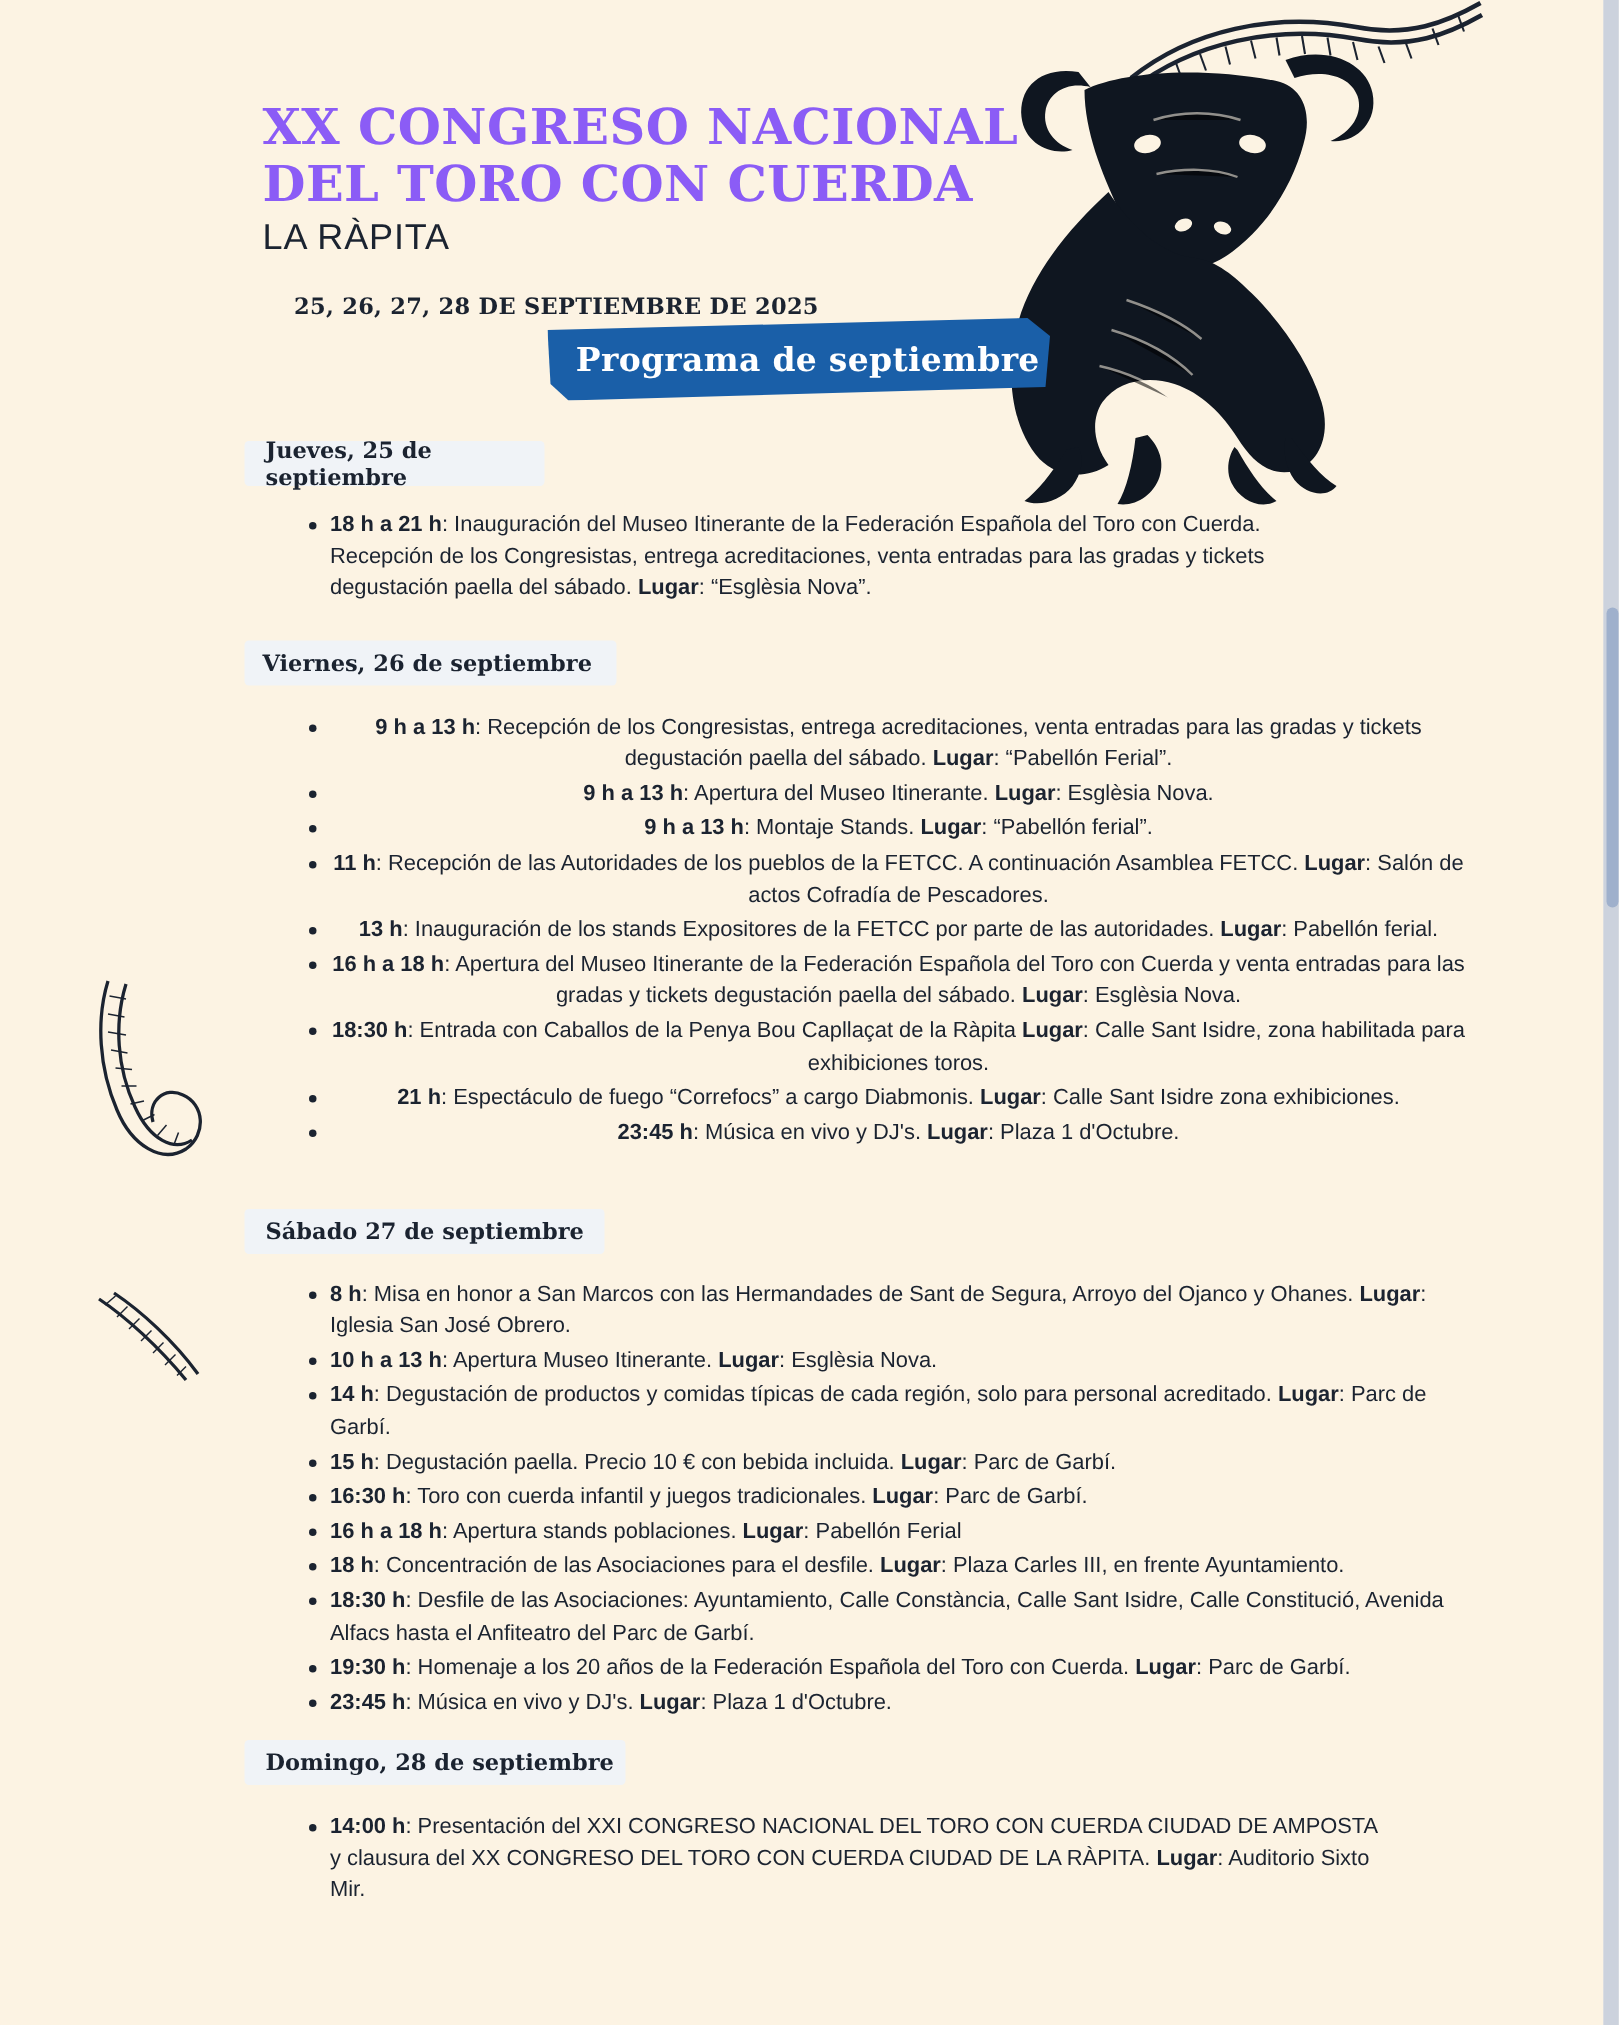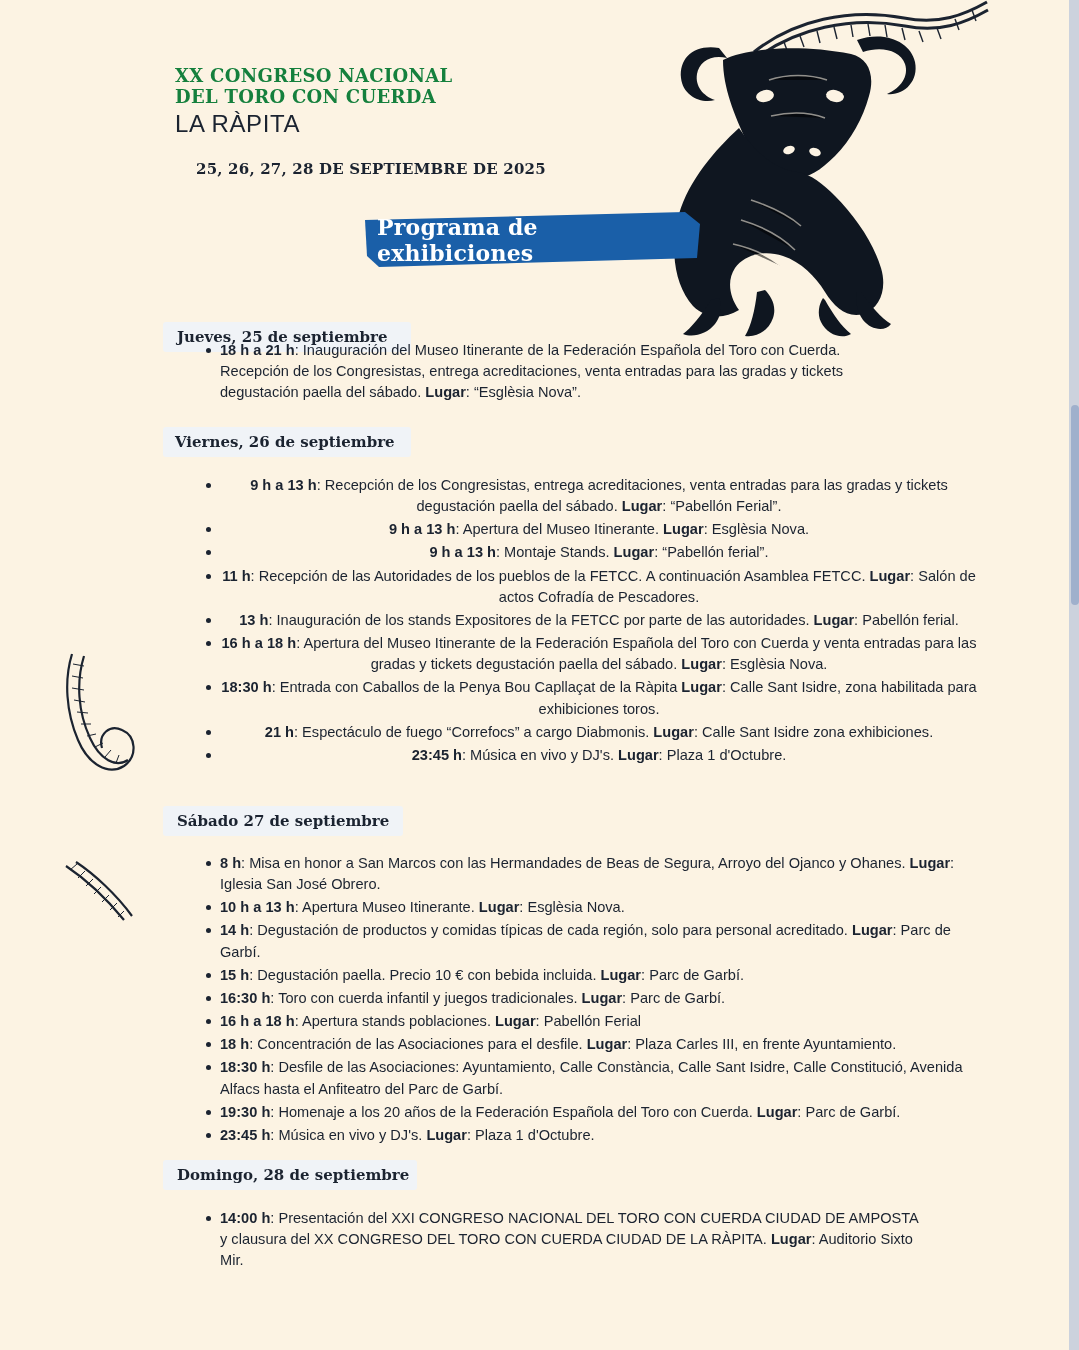--- a/index.html
+++ b/index.html
@@ -44,23 +44,23 @@
   
   .header {
     position: absolute;
     left: 175px;
     top: 66px;
     width: 560px;
   }
   .title-line1, .title-line2 {
     font-family: "DejaVu Serif", serif;
     font-weight: bold;
-    font-size: 18px;
+    font-size: 33px;
     letter-spacing: 0.3px;
-    color: #15803d;
+    color: #8b5cf6;
     line-height: 1.16;
   }
   .title-line3 {
     font-family: "Liberation Sans", sans-serif;
     font-weight: normal;
     font-size: 24px;
     letter-spacing: 0.6px;
     color: #1b2330;
     margin-top: 2px;
   }
@@ -245,21 +245,21 @@
     <div class="title-line1">XX CONGRESO NACIONAL</div>
     <div class="title-line2">DEL TORO CON CUERDA</div>
     <div class="title-line3">LA RÀPITA</div>
     <div class="dates">25, 26, 27, 28 DE SEPTIEMBRE DE 2025</div>
   </div>
 
   <div class="banner">
     <svg class="banner-shape" viewBox="0 0 335 55" preserveAspectRatio="none" xmlns="http://www.w3.org/2000/svg">
       <path d="M0 8 L320 0 L335 12 L332 46 L14 55 L2 44 Z" fill="#1a5fa8"></path>
     </svg>
-    <div class="banner-text">Programa de exhibiciones</div>
+    <div class="banner-text">Programa de septiembre</div>
   </div>
 
   <div class="rope-left-1">
     <svg width="90" height="140" viewBox="0 0 90 140" xmlns="http://www.w3.org/2000/svg">
       <g fill="none" stroke="#1b2330" stroke-width="2.2">
         <path d="M14 4 C 6 30, 8 62, 20 90 C 30 114, 50 126, 66 116 C 80 106, 78 86, 64 80 C 52 74, 40 84, 44 98"></path>
         <path d="M26 6 C 18 32, 20 62, 32 88 C 42 110, 58 118, 70 110"></path>
       </g>
       <g fill="none" stroke="#1b2330" stroke-width="1">
         <path d="M15 14 L26 16"></path>
@@ -287,21 +287,21 @@
           <path d="M16 18 L23 11"></path>
           <path d="M24 26 L31 19"></path>
         <path d="M32 34 L39 27"></path>
           <path d="M40 42 L47 35"></path>
           <path d="M48 50 L55 43"></path>
         <path d="M56 57 L62 51"></path>
       </g>
     </svg>
   </div>
 
-  <div class="day-head" style="left:163px; top:294px; width:248px;margin-top:28px;">
+  <div class="day-head" style="left:163px; top:294px; width:200px;">
     <span>Jueves, 25 de septiembre</span>
   </div>
   <ul class="items" style="left:178px; top:340px; width:700px;">
     <li>
       <b>18 h a 21 h</b><span>: Inauguración del Museo Itinerante de la Federación Española del Toro con Cuerda. Recepción de los Congresistas, entrega acreditaciones, venta entradas para las gradas y tickets degustación paella del sábado. </span><b>Lugar</b><span>: “Esglèsia Nova”.</span>
     </li>
   </ul>
 
   <div class="day-head" style="left:163px; top:427px; width:248px;padding-left:12px;">
     <span>Viernes, 26 de septiembre</span>
@@ -315,21 +315,21 @@
     <li><b>16 h a 18 h</b><span>: Apertura del Museo Itinerante de la Federación Española del Toro con Cuerda y venta entradas para las gradas y tickets degustación paella del sábado. </span><b>Lugar</b><span>: Esglèsia Nova.</span></li>
     <li><b>18:30 h</b><span>: Entrada con Caballos de la Penya Bou Capllaçat de la Ràpita </span><b>Lugar</b><span>: Calle Sant Isidre, zona habilitada para exhibiciones toros.</span></li>
     <li><b>21 h</b><span>: Espectáculo de fuego “Correfocs” a cargo Diabmonis. </span><b>Lugar</b><span>: Calle Sant Isidre zona exhibiciones.</span></li>
     <li><b>23:45 h</b><span>: Música en vivo y DJ's. </span><b>Lugar</b><span>: Plaza 1 d'Octubre.</span></li>
   </ul>
 
   <div class="day-head" style="left:163px; top:806px; width:240px;">
     <span>Sábado 27 de septiembre</span>
   </div>
   <ul class="items" style="left:178px; top:853px; width:770px;">
-    <li><b>8 h</b><span>: Misa en honor a San Marcos con las Hermandades de Beas de Segura, Arroyo del Ojanco y Ohanes. </span><b>Lugar</b><span>: Iglesia San José Obrero.</span></li>
+    <li><b>8 h</b><span>: Misa en honor a San Marcos con las Hermandades de Sant de Segura, Arroyo del Ojanco y Ohanes. </span><b>Lugar</b><span>: Iglesia San José Obrero.</span></li>
     <li><b>10 h a 13 h</b><span>: Apertura Museo Itinerante. </span><b>Lugar</b><span>: Esglèsia Nova.</span></li>
     <li><b>14 h</b><span>: Degustación de productos y comidas típicas de cada región, solo para personal acreditado. </span><b>Lugar</b><span>: Parc de Garbí.</span></li>
     <li><b>15 h</b><span>: Degustación paella. Precio 10 € con bebida incluida. </span><b>Lugar</b><span>: Parc de Garbí.</span></li>
     <li><b>16:30 h</b><span>: Toro con cuerda infantil y juegos tradicionales. </span><b>Lugar</b><span>: Parc de Garbí.</span></li>
     <li><b>16 h a 18 h</b><span>: Apertura stands poblaciones. </span><b>Lugar</b><span>: Pabellón Ferial</span></li>
     <li><b>18 h</b><span>: Concentración de las Asociaciones para el desfile. </span><b>Lugar</b><span>: Plaza Carles III, en frente Ayuntamiento.</span></li>
     <li><b>18:30 h</b><span>: Desfile de las Asociaciones: Ayuntamiento, Calle Constància, Calle Sant Isidre, Calle Constitució, Avenida Alfacs hasta el Anfiteatro del Parc de Garbí.</span><b></b><span></span></li>
     <li><b>19:30 h</b><span>: Homenaje a los 20 años de la Federación Española del Toro con Cuerda. </span><b>Lugar</b><span>: Parc de Garbí.</span></li>
     <li><b>23:45 h</b><span>: Música en vivo y DJ's. </span><b>Lugar</b><span>: Plaza 1 d'Octubre.</span></li>
   </ul>

